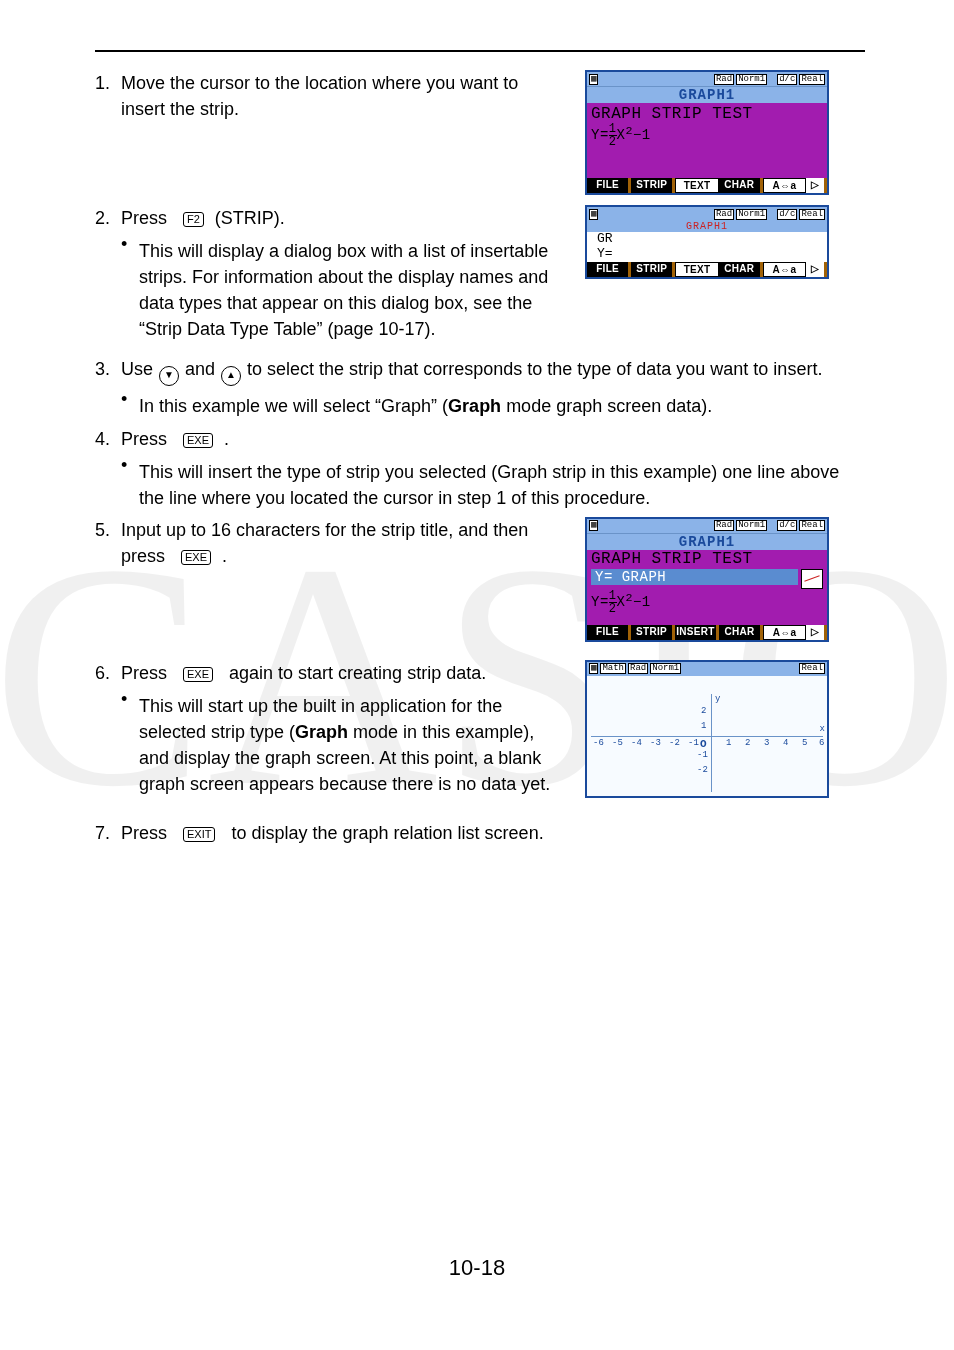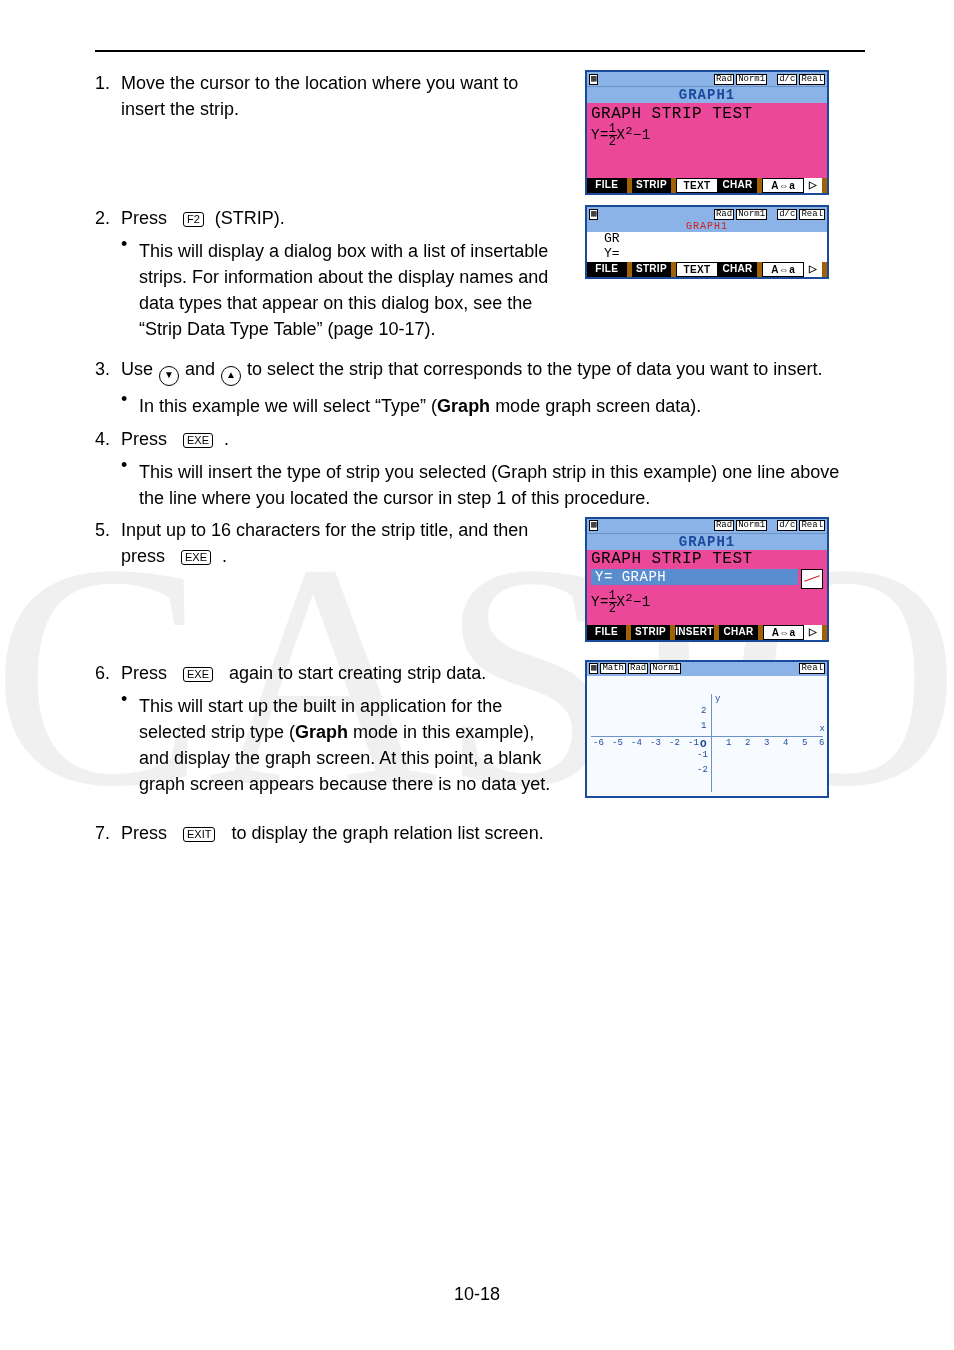--- a/index.html
+++ b/index.html
@@ -17,42 +17,42 @@
   .sub{margin-left:26px;display:flex;}
   .sub .dot{width:18px;flex:none;}
   .sub .txt{flex:1;margin-top:7px;}
   .keybox{display:inline-block;border:1px solid #000;border-radius:3px;font-family:Arial,sans-serif;font-size:11px;font-weight:400;padding:1px 3px;line-height:1;vertical-align:1px;margin:0 11px;}
   .keycirc{display:inline-block;width:18px;height:18px;border:1px solid #000;border-radius:50%;text-align:center;font-size:10px;line-height:16px;vertical-align:-3px;margin:0 1px;}
   .fig{flex:none;width:244px;border:2px solid #1a4a9c;margin-left:20px;background:#fff;box-sizing:border-box;position:relative;}
   .fig-sbar{background:#8bb3e8;height:14px;display:flex;align-items:center;font-family:"Courier New",monospace;font-size:10px;padding:0 2px;gap:2px;}
   .fig-chip{border:1px solid #000;background:#fff;padding:0 1px;font-size:9px;line-height:1;}
   .fig-chip.left{margin-right:auto;flex:none;}
   .fig-title-bar{background:#8bb3e8;text-align:center;font-family:"Courier New",monospace;color:#1a4a9c;font-weight:700;font-size:14px;letter-spacing:1px;border-top:1px solid #6a93c8;}
-  .fig-body{font-family:"Courier New",monospace;font-size:16px;letter-spacing:0.5px;padding:2px 4px;background:#ec4899;min-height:54px;}
+  .fig-body{font-family:"Courier New",monospace;font-size:16px;letter-spacing:0.5px;padding:2px 4px;background:#a21caf;min-height:54px;}
   .fig-menu{display:flex;background:#000;}
-  .fig-menu .tab{flex:1;text-align:center;font-family:Arial,sans-serif;font-weight:700;font-size:10px;color:#fff;border-right:5px solid #a16207;padding:1px 0;letter-spacing:0.3px;}
+  .fig-menu .tab{flex:1;text-align:center;font-family:Arial,sans-serif;font-weight:700;font-size:10px;color:#fff;border-right:3px solid #a16207;padding:1px 0;letter-spacing:0.3px;}
   .fig-menu .tab.inv{background:#fff;color:#000;border:1px solid #000;}
   .fig-menu .tab.arrow{background:#fff;color:#000;flex:0 0 18px;}
   .fig-list{font-family:"Courier New",monospace;font-size:14px;}
   .fig-list .hdr{background:#8bb3e8;color:#c22;text-align:center;font-size:10px;letter-spacing:1px;}
   .fig-list .pre{display:flex;}
-  .fig-list .precol{width:22px;flex:none;font-size:13px;line-height:1.15;padding-left:17px;}
+  .fig-list .precol{width:22px;flex:none;font-size:13px;line-height:1.15;padding-left:10px;}
   .fig-list .listbox{flex:1;border:1px solid #000;margin:0 4px 2px 0;}
   .fig-list .li{padding:0 3px;line-height:1.15;}
   .fig-list .li.sel{background:#1a4a9c;color:#fff;}
   .fig-list .arrow-dn{color:#c22;float:right;padding-right:4px;}
   .strip-row{display:flex;align-items:flex-start;margin:1px 4px;}
   .strip-cell{flex:1;background:#5a8cd0;color:#fff;font-family:"Courier New",monospace;padding:0 4px;font-size:14px;}
   .strip-icon{width:20px;height:18px;border:1px solid #000;margin-left:3px;background:#fff;position:relative;}
   .strip-icon::after{content:"";position:absolute;left:2px;right:2px;top:8px;border-top:1px solid #c22;transform:rotate(-20deg);}
   .graphbox{height:120px;position:relative;background:#f7fbff;}
   .gx{position:absolute;left:4px;right:4px;top:60px;border-top:1px solid #6a93c8;}
   .gy{position:absolute;top:18px;bottom:4px;left:124px;border-left:1px solid #6a93c8;}
   .ticklab{position:absolute;font-family:"Courier New",monospace;font-size:9px;color:#1a4a9c;}
-  .pagenum{position:absolute;left:0;width:954px;top:1284px;text-align:center;font-size:18px;}
+  .pagenum{position:absolute;left:0;width:954px;top:1255px;text-align:center;font-size:22px;}
   .fraction{display:inline-block;vertical-align:middle;text-align:center;font-size:12px;line-height:1;}
   .fraction .n{display:block;border-bottom:1px solid #000;}
   .fraction .d{display:block;}
   .eqline{font-size:14px;}
 </style>
 </head>
 <body>
 
 <div class="watermark">CASIO</div>
 
@@ -141,21 +141,21 @@
     <div class="left">
       <div class="ol-item">
         <div class="ol-num">3.</div>
         <div class="ol-txt">
           <span>Use </span><span class="keycirc">▼</span><span> and </span><span class="keycirc">▲</span><span> to select the strip that corresponds to the type of data you want to insert.</span>
         </div>
       </div>
       <div class="sub">
         <div class="dot">•</div>
         <div class="txt">
-          <span>In this example we will select “Type” (</span><b>Graph</b><span> mode graph screen data).</span>
+          <span>In this example we will select “Graph” (</span><b>Graph</b><span> mode graph screen data).</span>
         </div>
       </div>
       <div class="ol-item" style="margin-top:6px;">
         <div class="ol-num">4.</div>
         <div class="ol-txt">
           <span>Press </span><span class="keybox">EXE</span><span>.</span>
         </div>
       </div>
       <div class="sub">
         <div class="dot">•</div>

